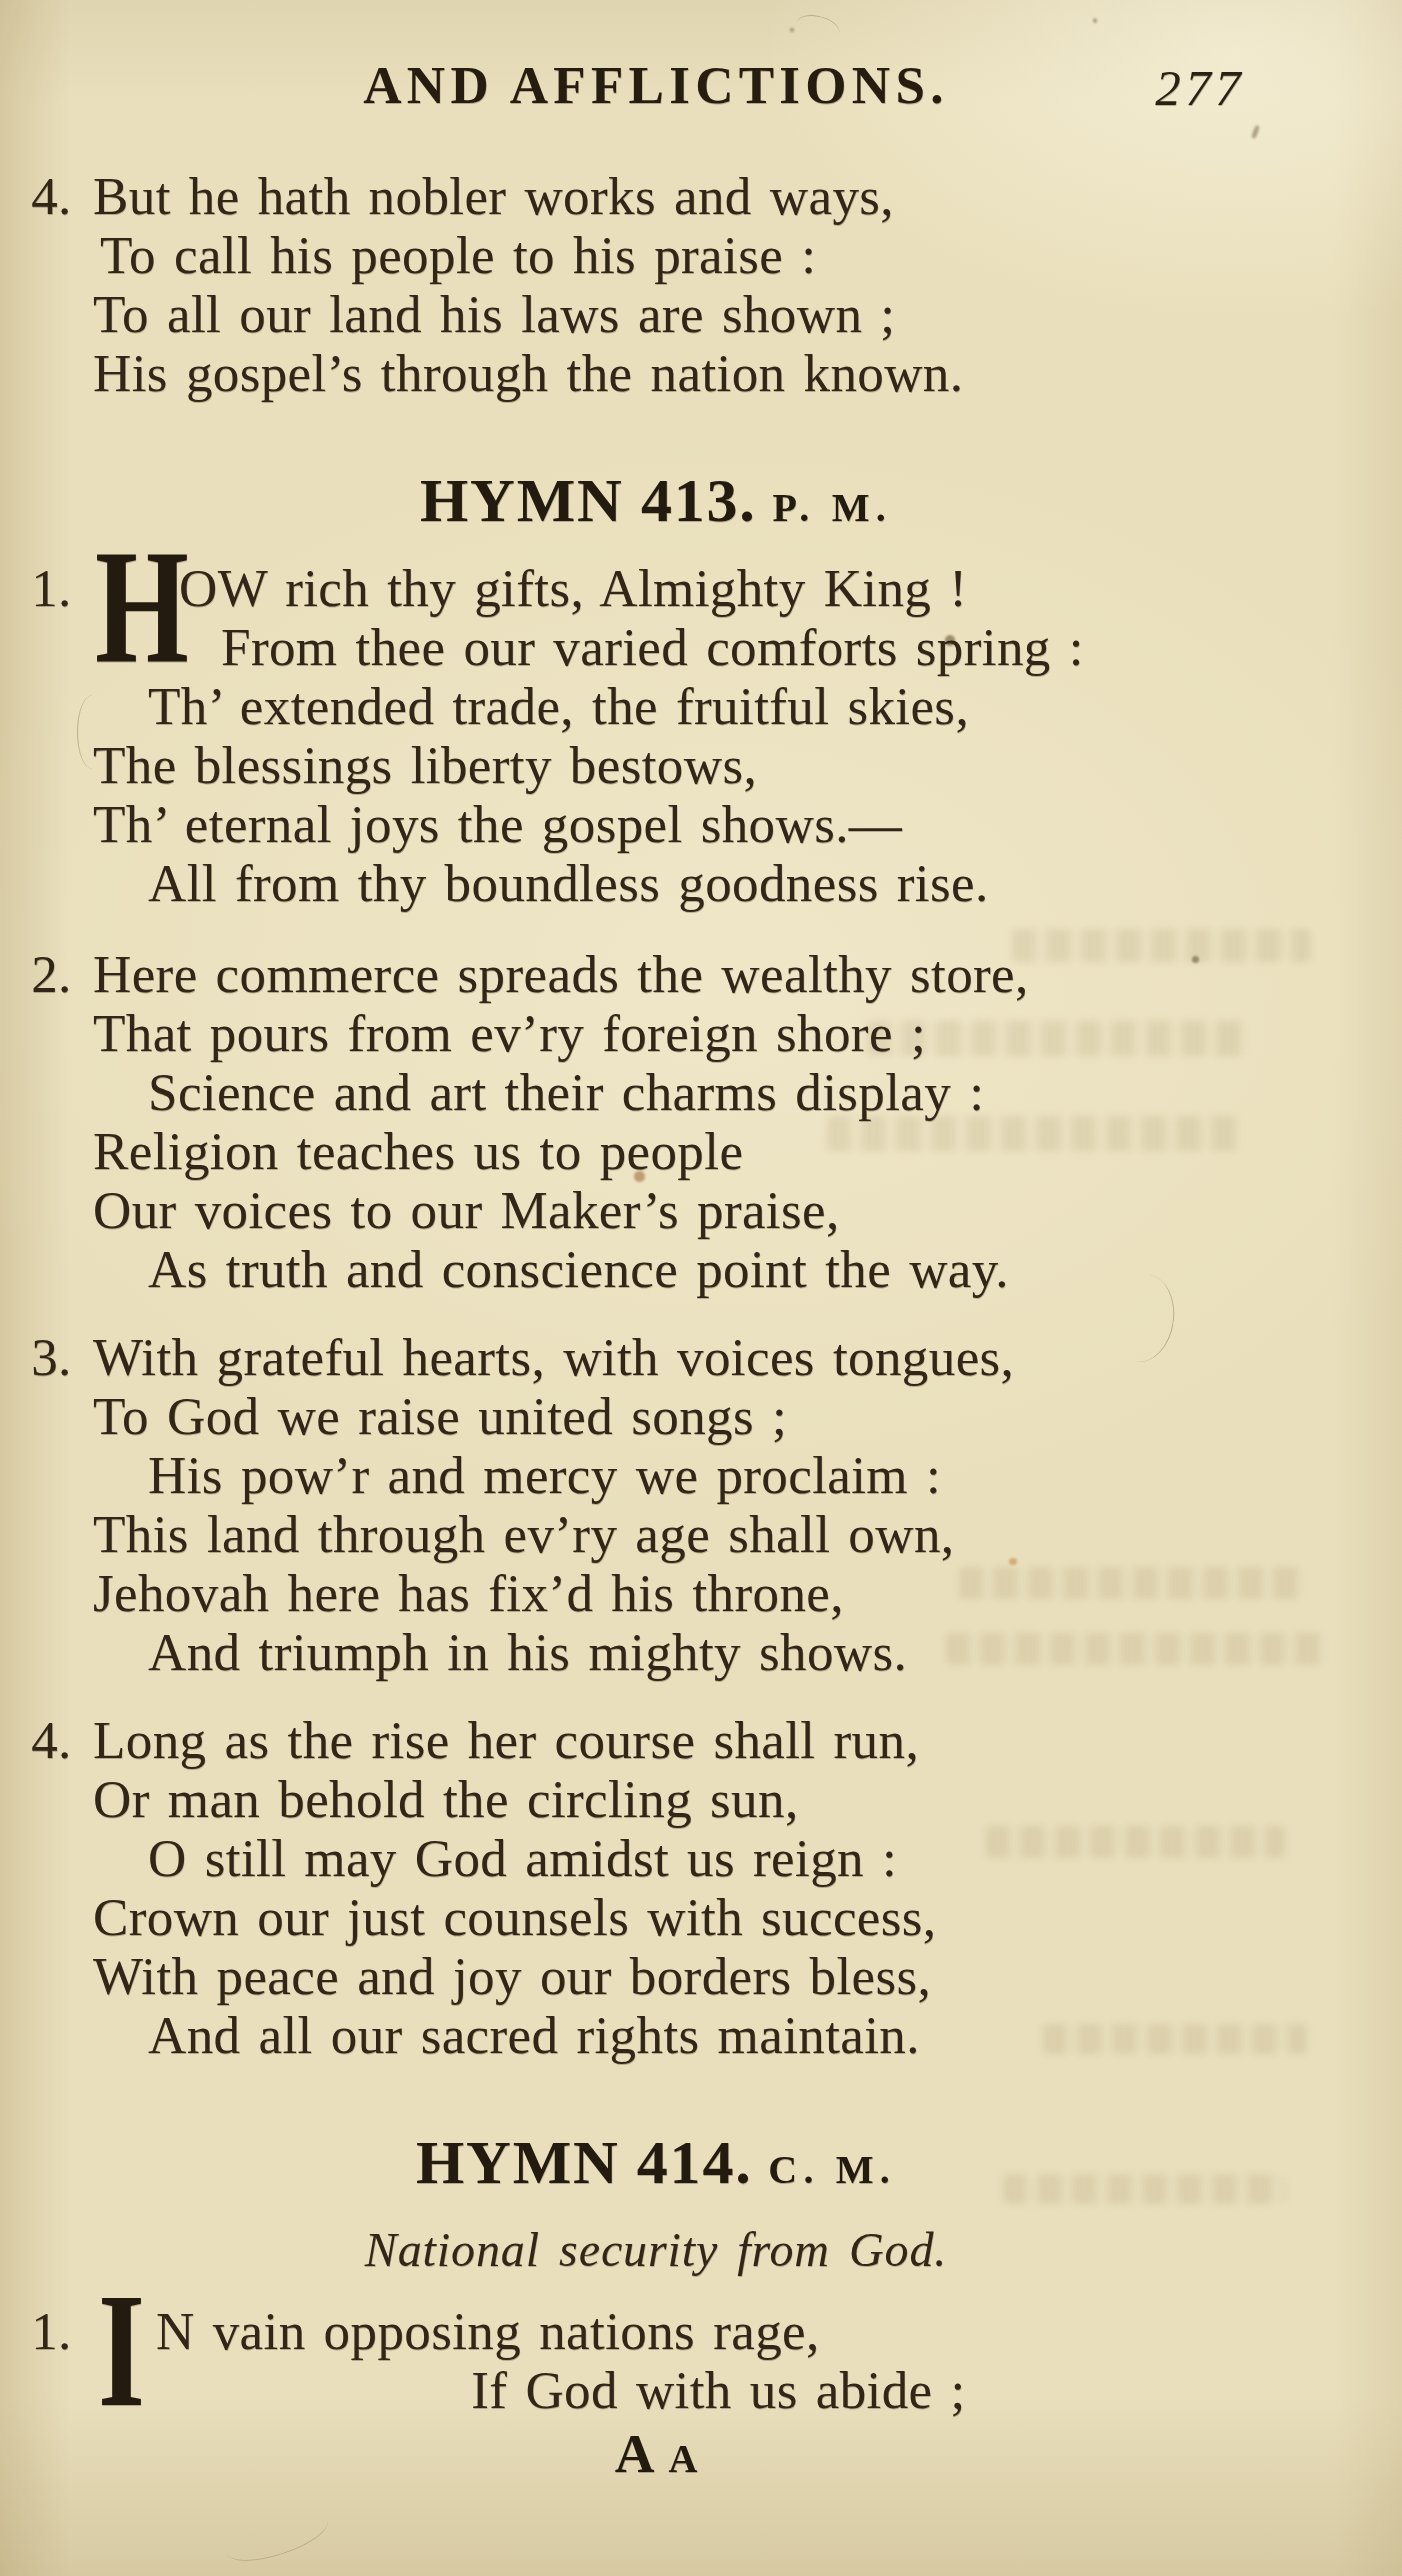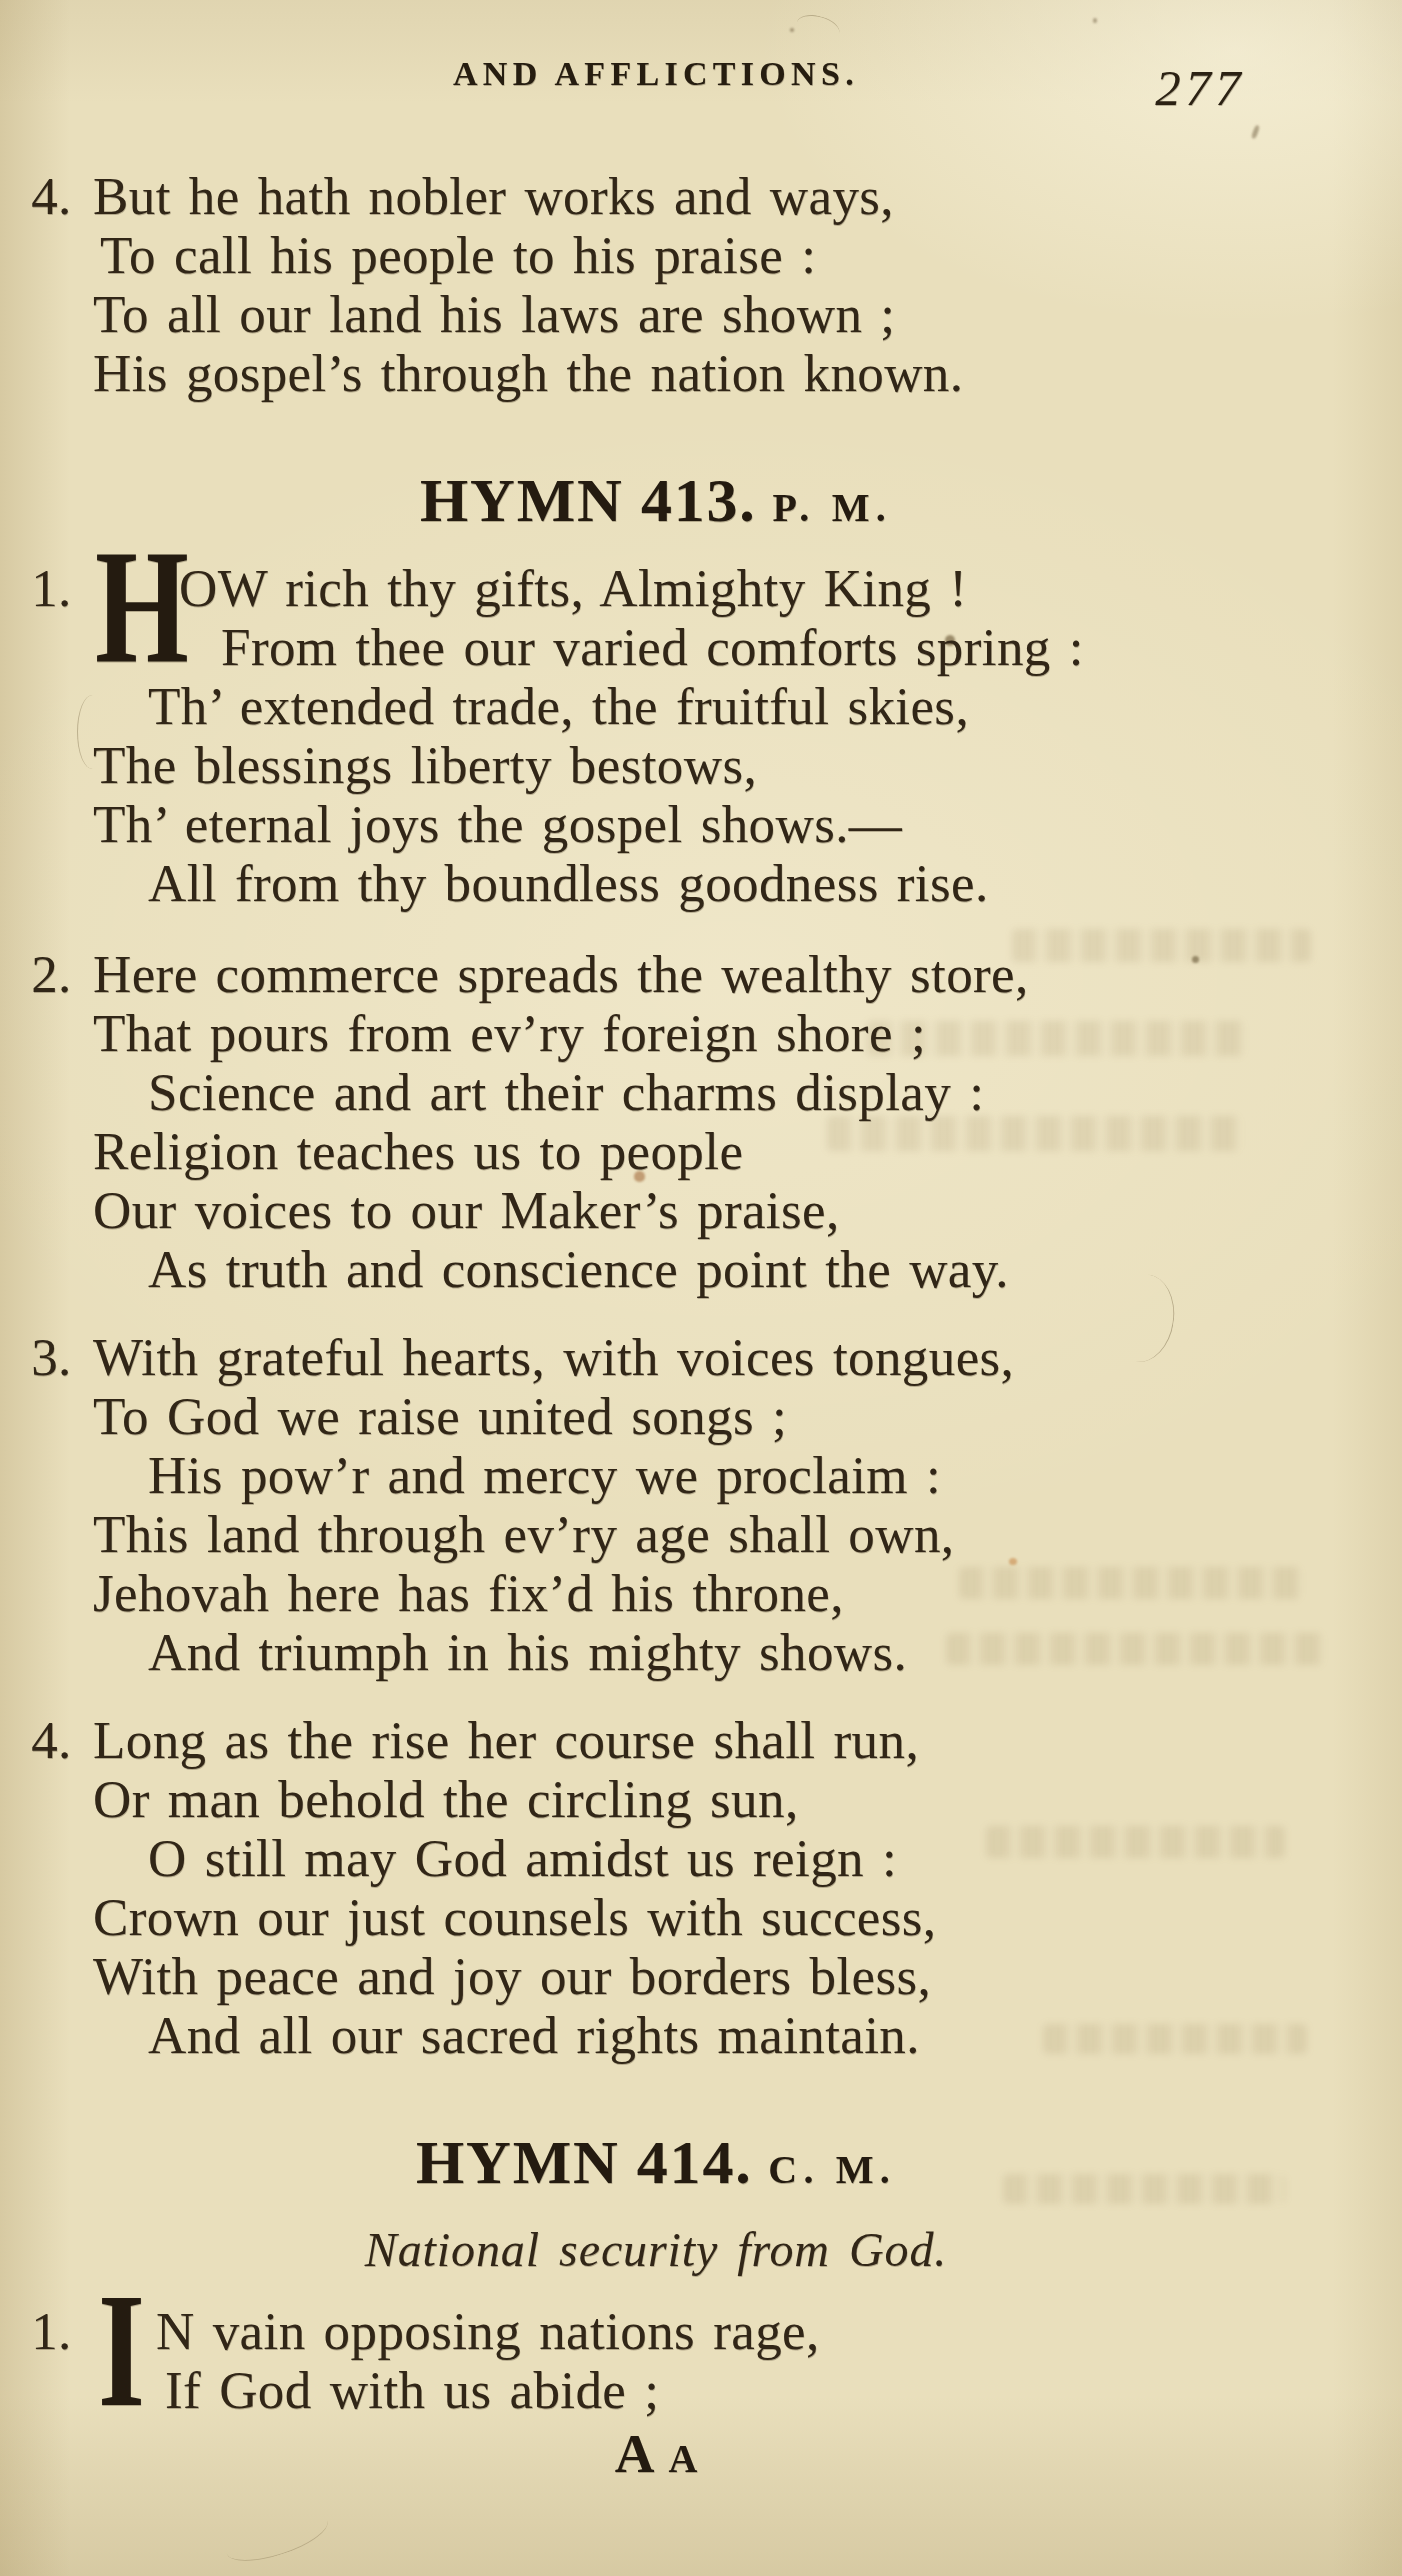--- a/index.html
+++ b/index.html
@@ -21,32 +21,32 @@
       radial-gradient(1144px 792px at 52% 38%, rgba(255,250,232,.28), transparent 72%),
       linear-gradient(90deg, rgba(150,125,70,.22), transparent 5%, transparent 95%, rgba(150,125,70,.13)),
       linear-gradient(0deg, rgba(140,115,60,.20), transparent 7%),
       linear-gradient(180deg, rgba(160,140,95,.12), transparent 4%);
   }
   .content{
     position:absolute;left:40px;top:0;width:1232px;padding-top:55px;
   }
   
   .running-head{position:relative;height:75px;text-align:center;}
-  .running-title{font-weight:bold;font-size:34px;letter-spacing:5.3px;color:#261d10;}
+  .running-title{font-weight:bold;font-size:53px;letter-spacing:5.3px;color:#261d10;}
   .page-number{position:absolute;right:27px;top:3.5px;font-style:italic;font-size:51px;letter-spacing:4.4px;color:#2b2113;}
   
   .stanza{position:relative;padding-left:53px;font-size:53px;letter-spacing:0.4px;word-spacing:4.4px;}
   .line{height:59px;line-height:59px;white-space:nowrap;}
   .num{position:absolute;left:-8.8px;top:0;height:59px;line-height:59px;}
   .i-s{padding-left:7px;}
   .i-m{padding-left:55px;}
   .i-a{padding-left:86px;}
   .i-b{padding-left:128px;}
   .i-a14{padding-left:63px;}
-  .i-b14{padding-left:72px;}
+  .i-b14{padding-left:72px;text-align:center;}
   .dropcap{
     position:absolute;left:55px;top:-33px;
     font-size:163px;line-height:1;font-weight:bold;
     transform:scaleX(.74);transform-origin:left top;
     letter-spacing:0;color:#241b10;
   }
   .dropcap.cap-i{left:58px;}
   
   .hymn-heading{text-align:center;height:79px;line-height:79px;font-weight:bold;color:#241b10;}
   .hymn-title{font-size:62px;letter-spacing:1.8px;}

